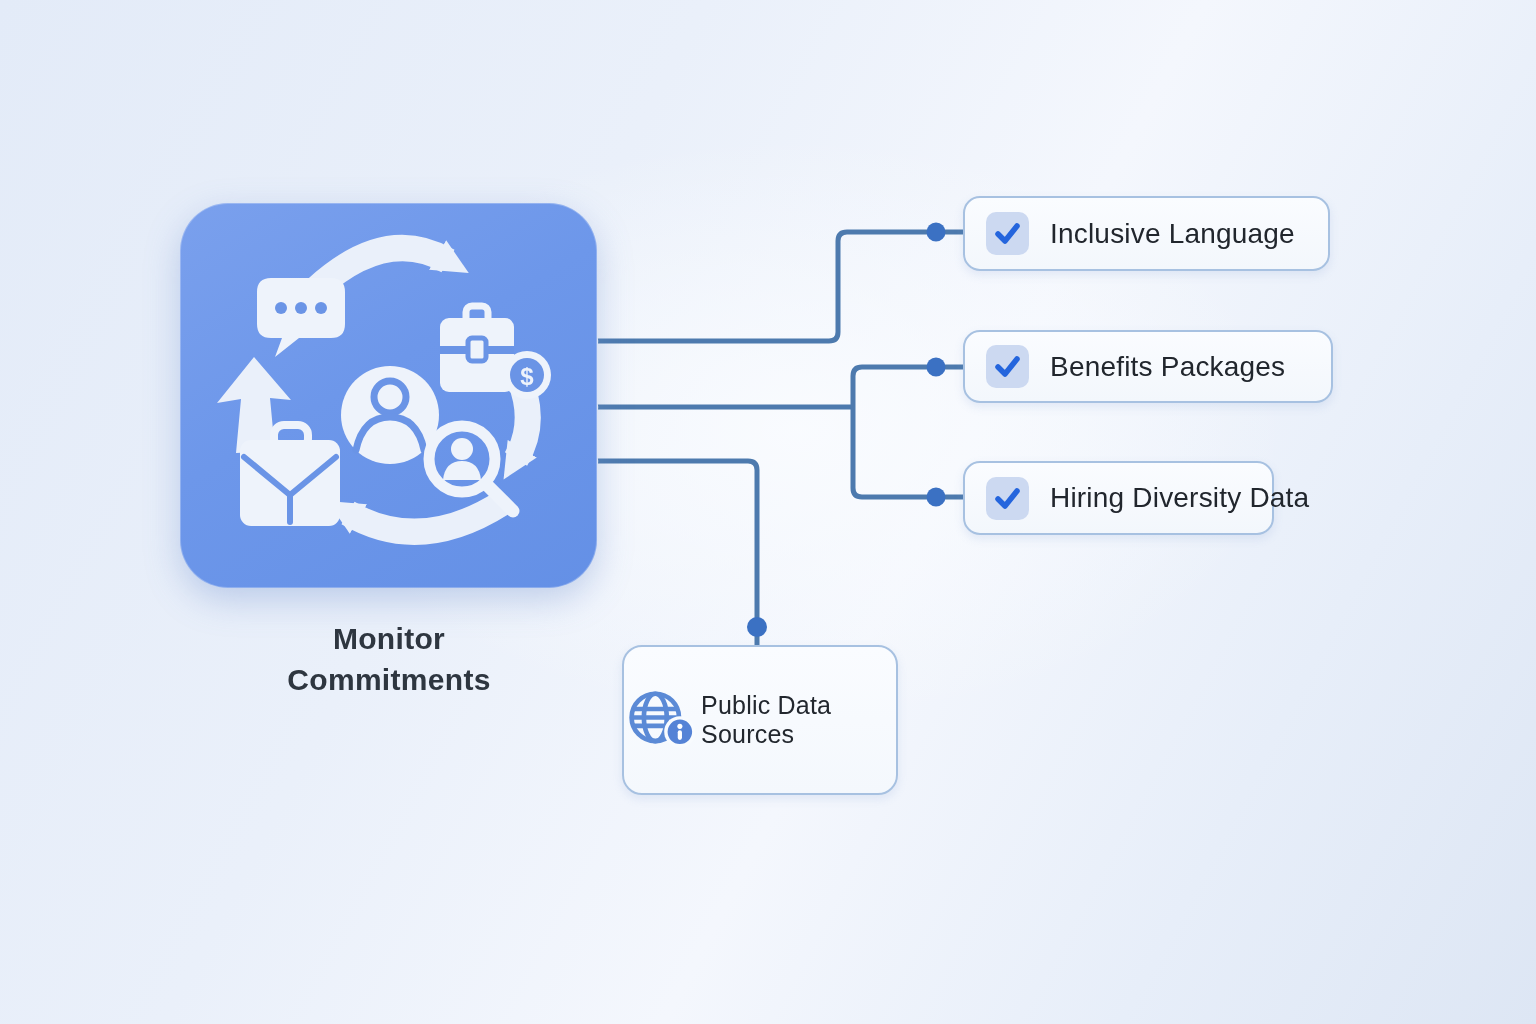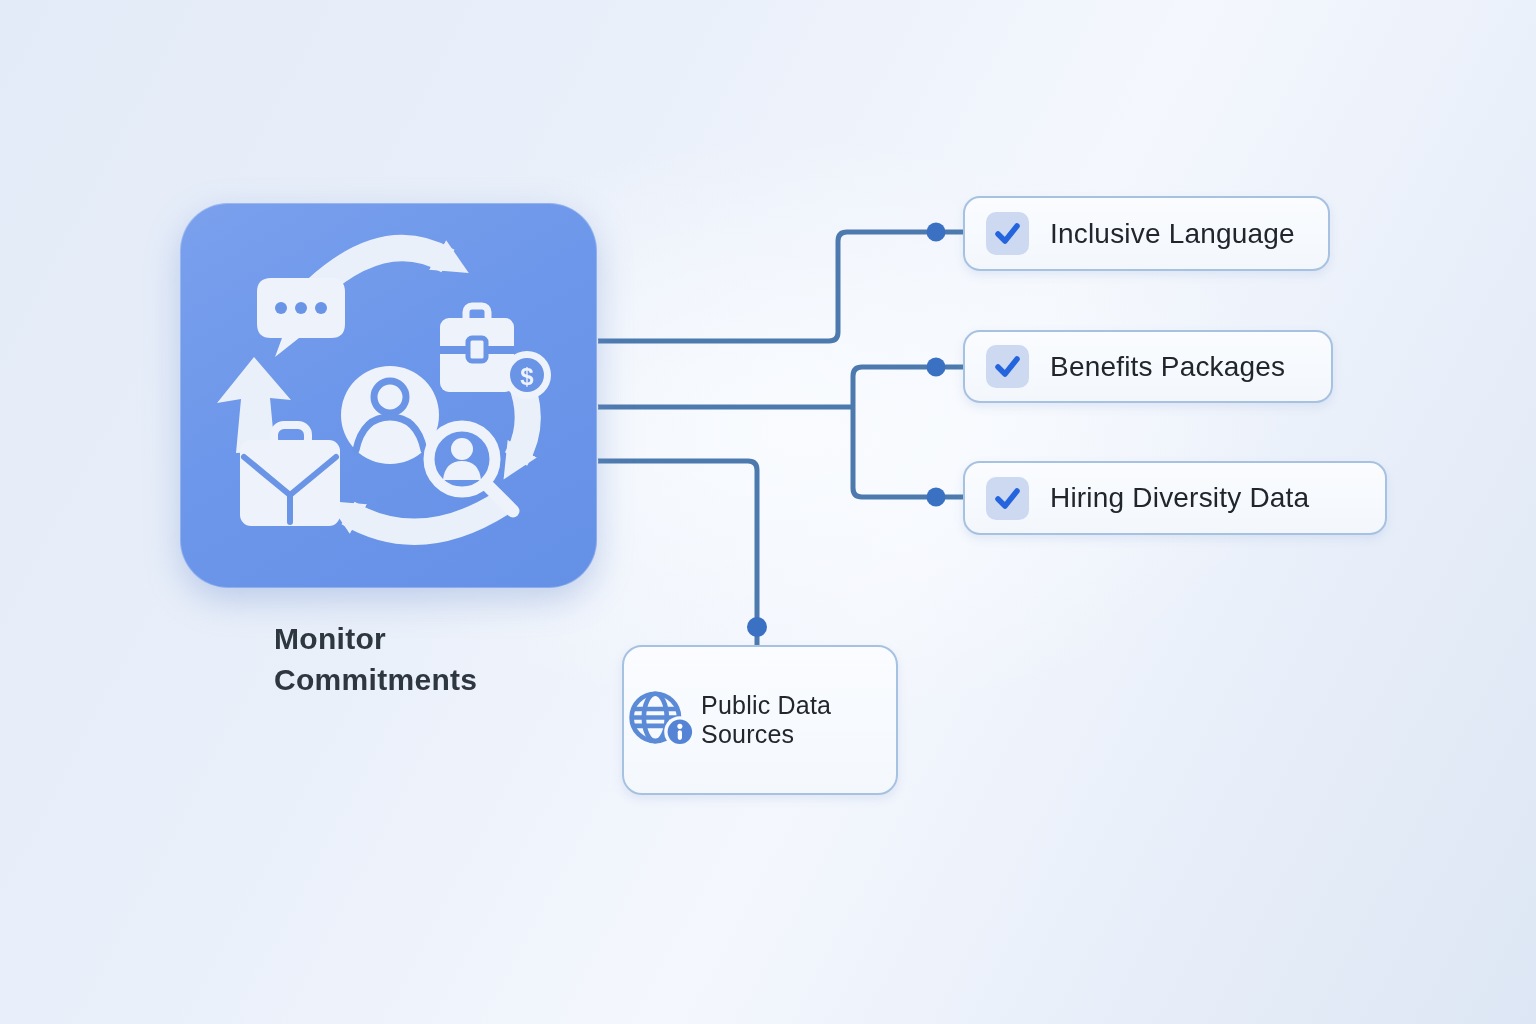--- a/index.html
+++ b/index.html
@@ -16,21 +16,21 @@
   
   .main-node{
     position:absolute;left:180px;top:203px;width:417px;height:385px;
     border-radius:48px;
     background:linear-gradient(150deg,#7aa0ed 0%,#6d97ea 45%,#6490e6 100%);
     box-shadow:0 12px 34px rgba(104,138,204,.35), 0 0 0 1px rgba(255,255,255,.25) inset;
   }
   .main-node svg{position:absolute;inset:0;}
   .main-title{
     position:absolute;left:274px;top:618px;width:230px;
-    font-size:30px;line-height:41px;font-weight:600;
+    text-align:center;font-size:30px;line-height:41px;font-weight:600;
     color:#2e3640;letter-spacing:.3px;
   }
 
   
   .card{
     position:absolute;display:flex;align-items:center;gap:21px;
     background:linear-gradient(180deg,#fafcff 0%,#f3f7fc 100%);
     border:2px solid #a7c1e1;border-radius:17px;
     box-shadow:0 4px 10px rgba(120,150,205,.16);
     padding-left:21px;box-sizing:border-box;
@@ -150,21 +150,21 @@
 
   <div class="card" style="left:963px;top:196px;width:367px;height:75px;">
     <span class="checkbox">
       <svg width="29" height="29" viewBox="0 0 29 29">
         <polyline points="5,15 12,22 24,7" fill="none" stroke="#2465dd" stroke-width="5.5" stroke-linecap="round" stroke-linejoin="round"></polyline>
       </svg>
     </span>
     <span class="card-label">Inclusive Language</span>
   </div>
 
-  <div class="card" style="left:963px;top:461px;width:424px;height:74px;">
+  <div class="card" style="left:963px;top:461px;width:311px;height:74px;">
     <span class="checkbox">
       <svg width="29" height="29" viewBox="0 0 29 29">
         <polyline points="5,15 12,22 24,7" fill="none" stroke="#2465dd" stroke-width="5.5" stroke-linecap="round" stroke-linejoin="round"></polyline>
       </svg>
     </span>
     <span class="card-label">Hiring Diversity Data</span>
   </div>
 
   <div class="source-card">
     <svg width="84" height="78" viewBox="0 0 84 78">

